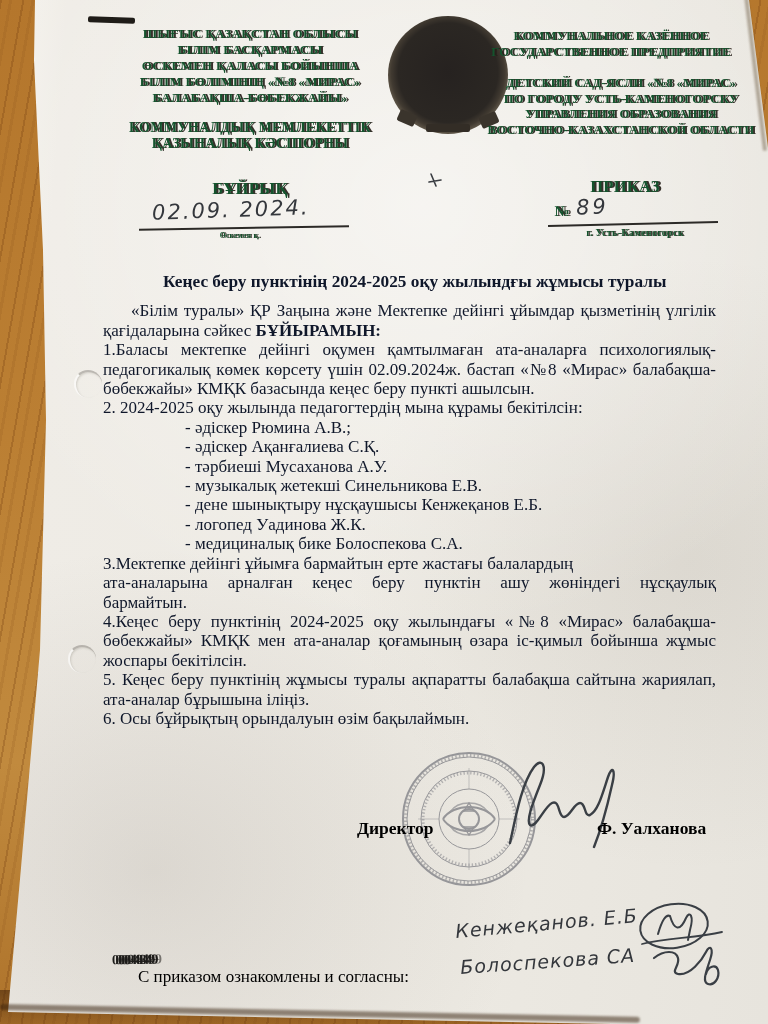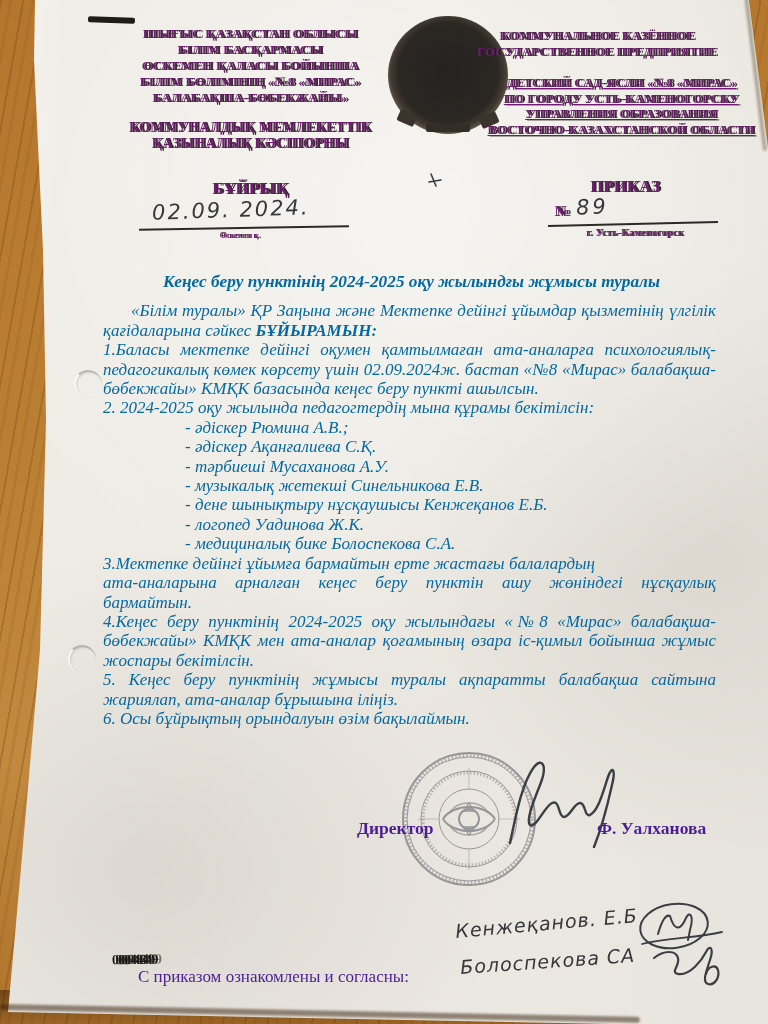--- a/index.html
+++ b/index.html
@@ -28,26 +28,26 @@
     border-radius:3px;filter:blur(1px);}
   .paper-edge-right{left:744px;top:-4px;width:4px;height:156px;
     background:rgba(70,45,18,.35);transform:rotate(-7deg);transform-origin:top left;filter:blur(1px);}
   .hole{width:26px;height:26px;border-radius:50%;
     border-top:2px solid rgba(90,85,78,.35);border-left:2px solid rgba(255,255,255,.6);
     box-shadow:inset 1px 1px 2px rgba(120,115,105,.25);}
 
   
   .dbl{text-shadow:2.2px .4px 0 rgba(38,32,26,.92);}
   .dbl-sm{text-shadow:1.4px .2px 0 rgba(38,32,26,.85);}
-  .hdr{font-weight:bold;color:#701a75;text-align:center;letter-spacing:.3px;}
-  .doc{color:#4c1d95;}
+  .hdr{font-weight:bold;color:#14532d;text-align:center;letter-spacing:.3px;}
+  .doc{color:#000000;}
   .hand{font-family:"DejaVu Sans",sans-serif;color:#34373c;font-style:italic;}
   .bar{background:#1f1c18;border-radius:2px;}
 
-  .doc-body{left:103px;top:272px;width:613px;font-size:17px;line-height:19.4px;color:#0369a1;font-style:italic;}
+  .doc-body{left:103px;top:272px;width:613px;font-size:17px;line-height:19.4px;color:#0f172a;}
   .doc-body p{margin:0;text-align:justify;}
   .title{font-weight:bold;font-size:17.3px;margin:0 0 10px 60px !important;text-align:left !important;}
   .staff-line{margin-left:82px;text-align:left;}
   .jl{text-align:justify;text-align-last:justify;}
 
   svg{display:block;overflow:visible;}
 </style>
 </head>
 <body>
 
@@ -75,25 +75,25 @@
 </div>
 
 <div class="abs" style="left:388px;top:16px;width:120px;height:118px;">
   <div class="abs" style="inset:0;border-radius:50%;
        background:radial-gradient(circle at 50% 48%, #262220 0%, #2b2723 58%, #413a31 66%, #6d6353 74%, rgba(109,99,83,0) 78%);"></div>
   <div class="abs" style="left:10px;top:96px;width:18px;height:12px;background:#3a342c;border-radius:2px;transform:rotate(24deg);"></div>
   <div class="abs" style="left:92px;top:98px;width:18px;height:12px;background:#3a342c;border-radius:2px;transform:rotate(-24deg);"></div>
   <div class="abs" style="left:38px;top:108px;width:44px;height:8px;background:#332d26;border-radius:2px;"></div>
 </div>
 
-<div class="abs hdr dbl" style="left:466px;top:28px;width:262px;font-size:12.5px;line-height:16px;">
+<div class="abs hdr dbl" style="left:480px;top:28px;width:262px;font-size:12.5px;line-height:16px;">
   <div>КОММУНАЛЬНОЕ КАЗЁННОЕ</div>
   <div>ГОСУДАРСТВЕННОЕ ПРЕДПРИЯТИЕ</div>
 </div>
-<div class="abs hdr dbl" style="left:486px;top:76px;width:270px;font-size:12.5px;line-height:15.5px;text-decoration:underline;">
+<div class="abs hdr dbl" style="left:486px;top:76px;width:270px;font-size:12.5px;line-height:15.5px;">
   <div>ДЕТСКИЙ САД-ЯСЛИ «№8 «МИРАС»</div>
   <div>ПО ГОРОДУ УСТЬ-КАМЕНОГОРСКУ</div>
   <div>УПРАВЛЕНИЯ ОБРАЗОВАНИЯ</div>
   <div>ВОСТОЧНО-КАЗАХСТАНСКОЙ ОБЛАСТИ</div>
 </div>
 
 <div class="abs hdr dbl" style="left:160px;top:179px;width:180px;font-size:16.5px;">БҰЙРЫҚ</div>
 <div class="abs hdr dbl" style="left:560px;top:177px;width:130px;font-size:16.5px;">ПРИКАЗ</div>
 
 <svg class="abs" style="left:427px;top:172px;" width="18" height="20">

